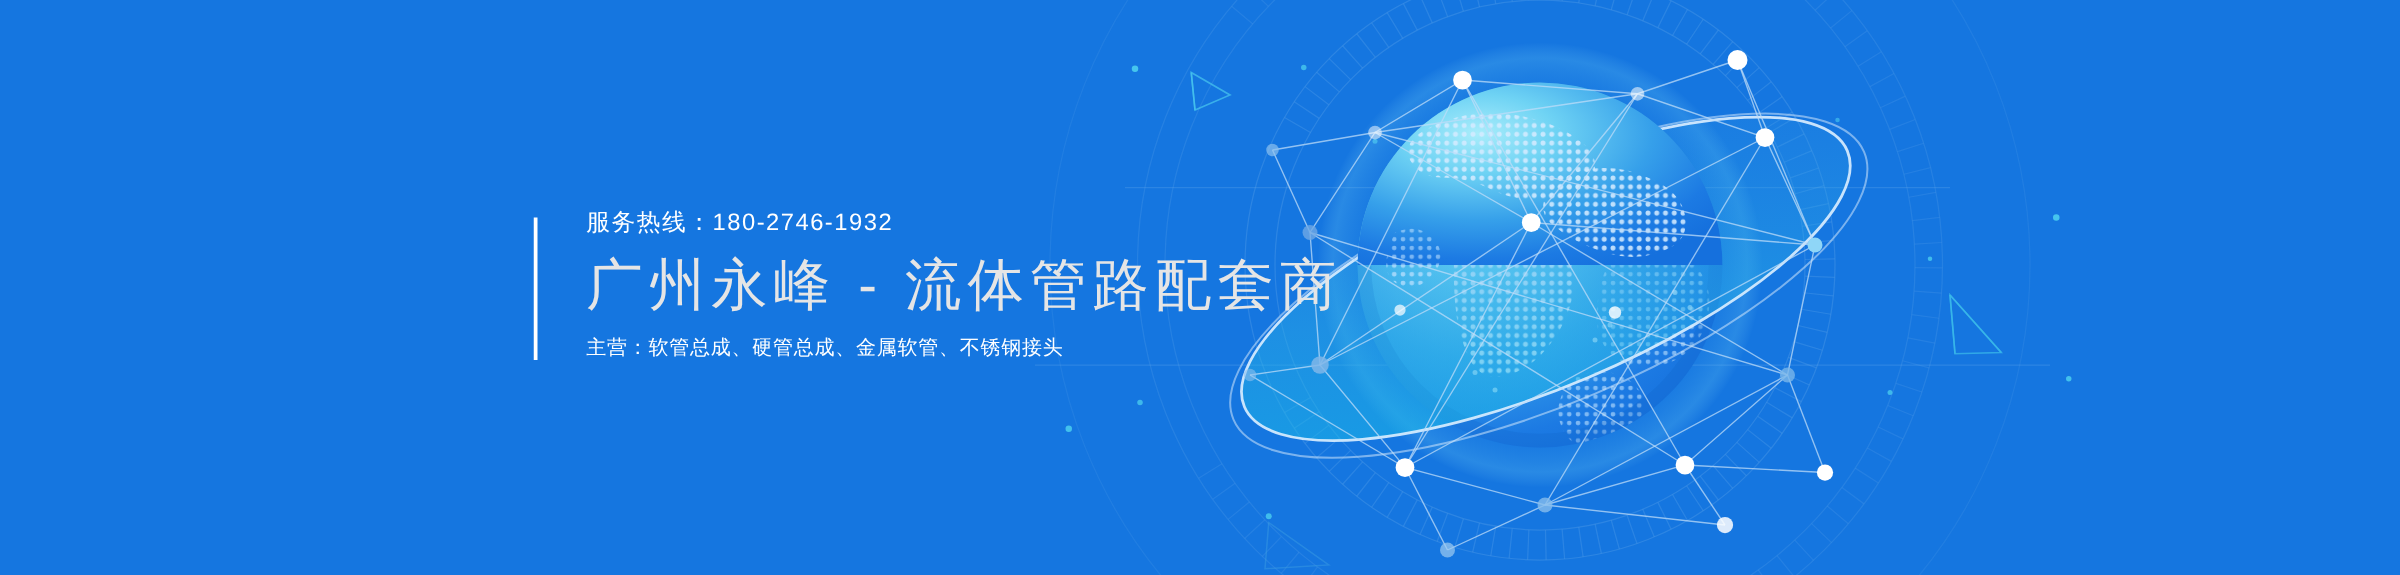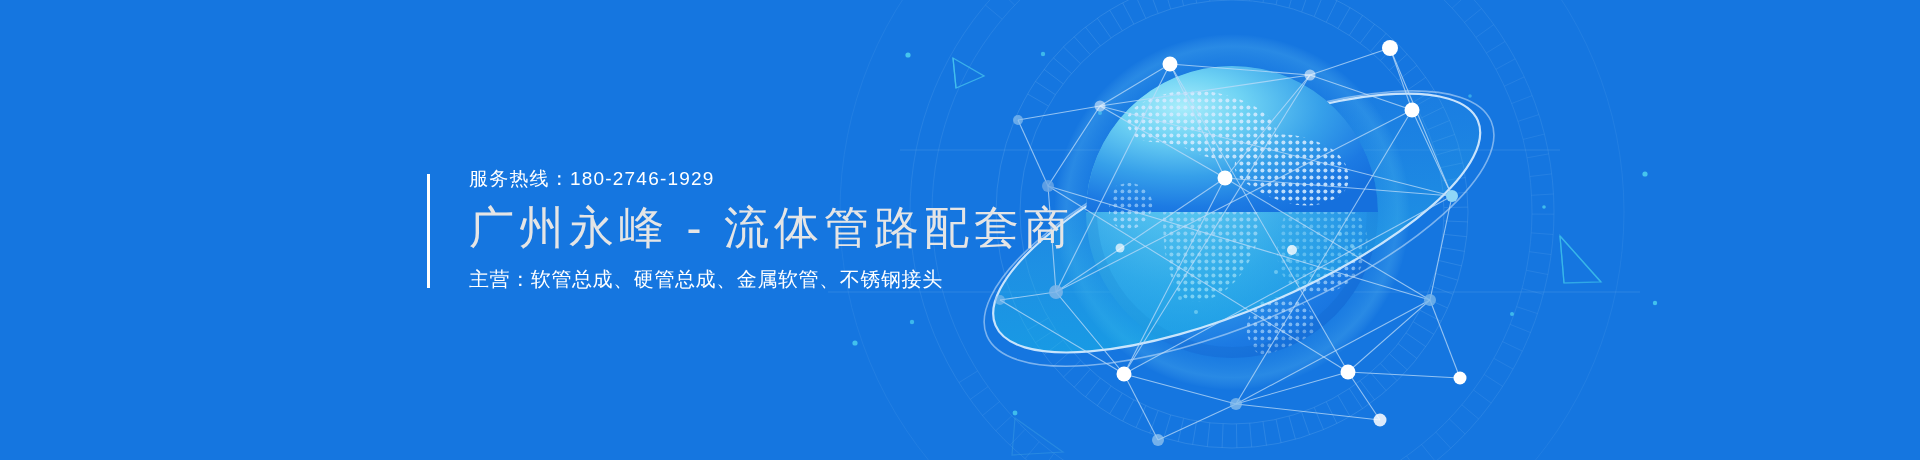--- a/index.html
+++ b/index.html
@@ -43,26 +43,27 @@
     color:#e5e5e5;
     font-size:45px;
     line-height:56px;
     letter-spacing:5px;
     white-space:nowrap;
     font-weight:400;
     margin:0 0 2px 0;
   }
   .subtitle{
     color:#ffffff;
-    font-size:20px;
+    font-size:16px;
     line-height:22px;
     letter-spacing:0.6px;
     white-space:nowrap;
     font-weight:400;
     margin-top:12px;
+    font-family:Liberation Mono, monospace;
   }
 </style>
 </head>
 <body>
 
 <div id="banner">
 
   <svg id="bg-graphic" viewBox="0 0 1920 460" width="1920" height="460" xmlns="http://www.w3.org/2000/svg">
     <defs>
       <radialGradient id="globeGrad" cx="33%" cy="28%" r="82%">
@@ -438,19 +439,19 @@
         <circle cx="1292" cy="250" r="5" fill="#ffffff" fill-opacity="0.8"></circle>
         <circle cx="1120" cy="248" r="4.5" fill="#ffffff" fill-opacity="0.7"></circle>
       </g>
 
     </g>
   </svg>
 
   <div id="text-block">
     <div id="accent-bar"></div>
     <div id="text-inner">
-      <div class="hotline">服务热线：180-2746-1929</div>
+      <div class="hotline">服务热线：180-2746-1932</div>
       <div class="title">广州永峰 - 流体管路配套商</div>
       <div class="subtitle">主营：软管总成、硬管总成、金属软管、不锈钢接头</div>
     </div>
   </div>
 
 </div>
 
 </body></html>

